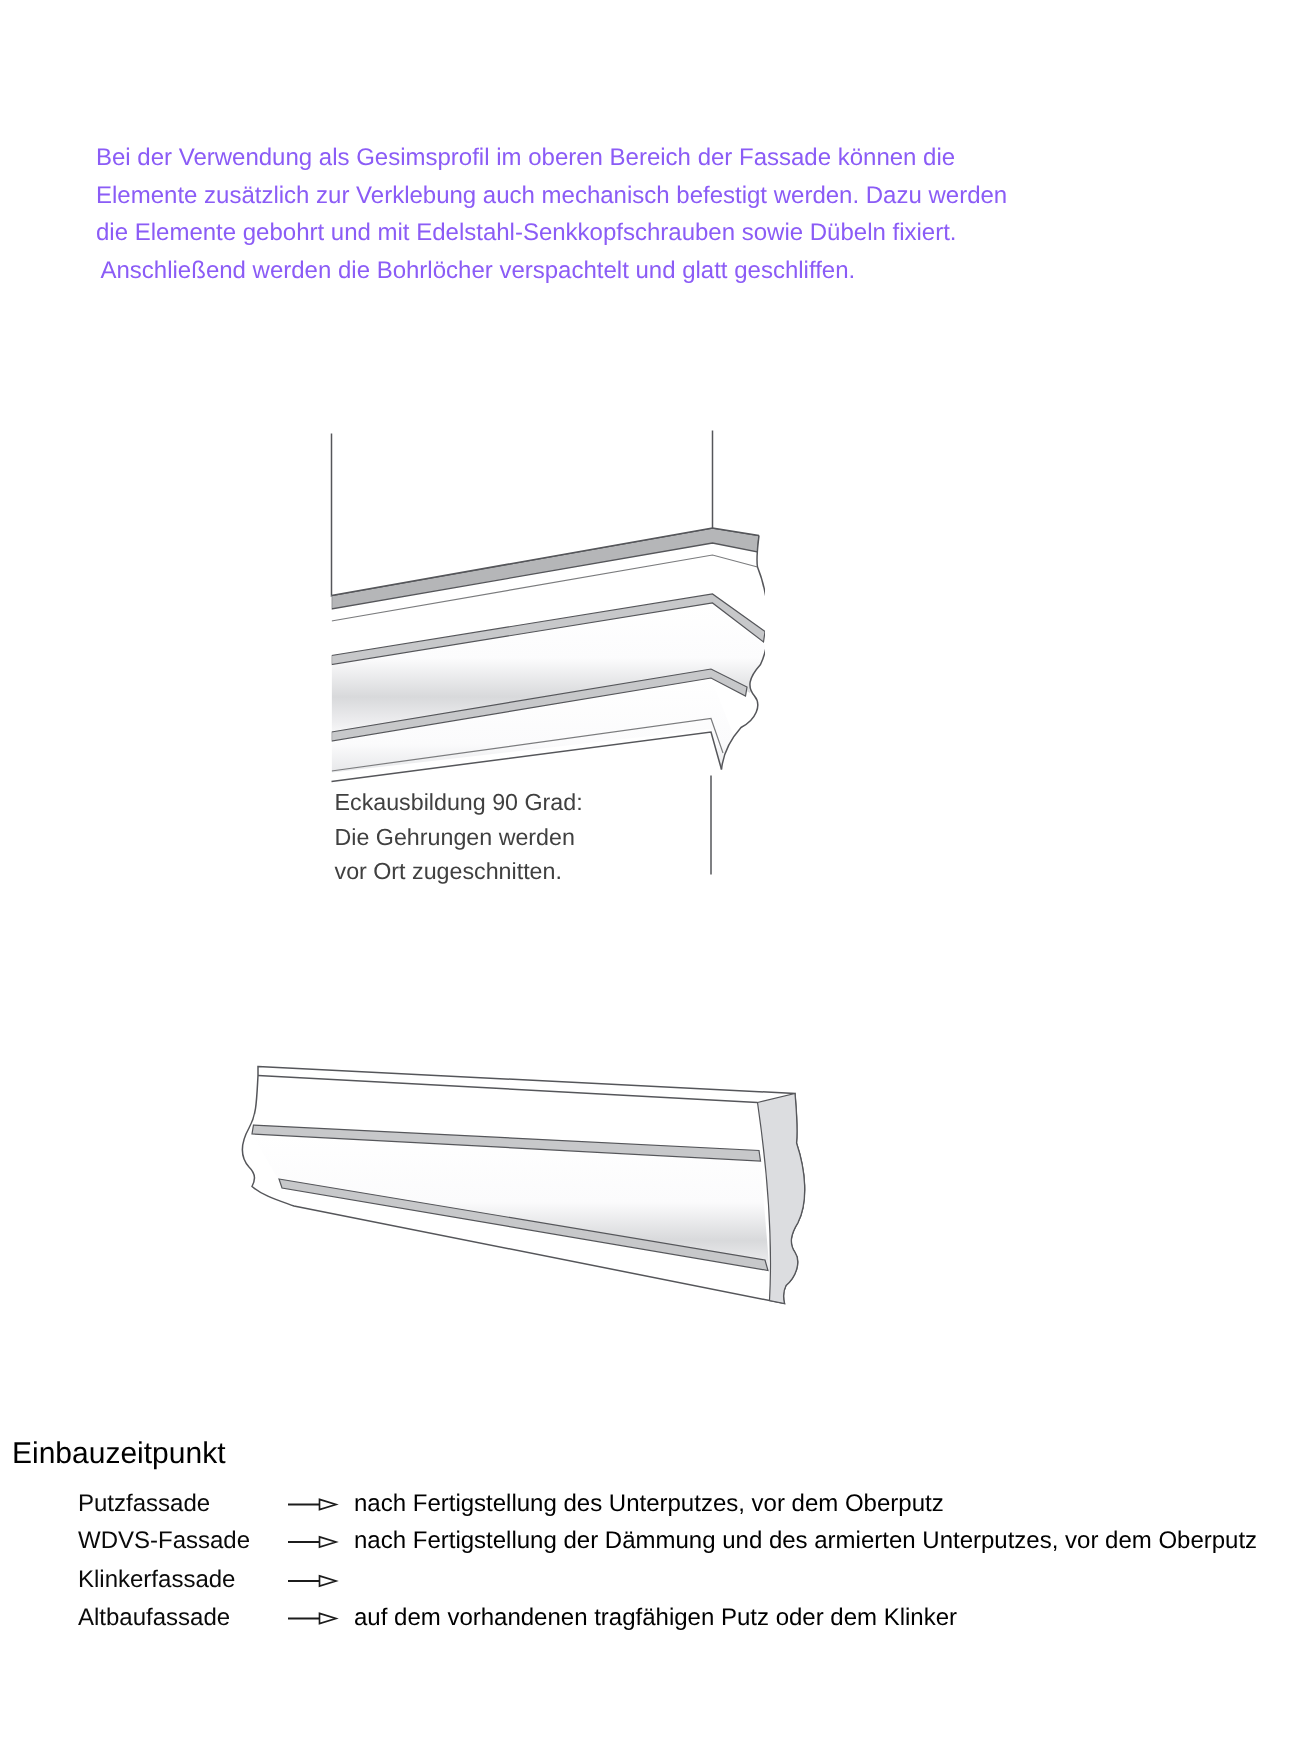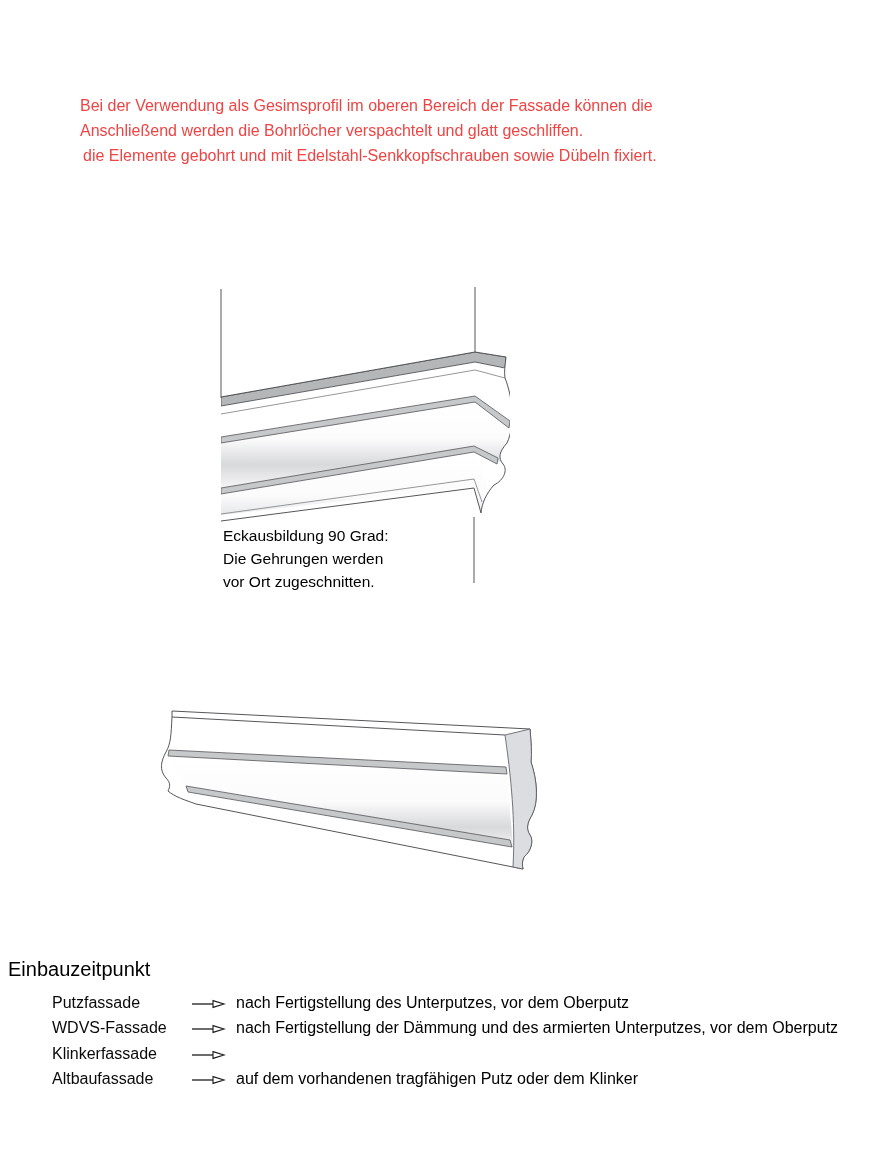--- a/index.html
+++ b/index.html
@@ -5,31 +5,31 @@
   * { margin: 0; padding: 0; box-sizing: border-box; }
   html, body { background: #ffffff; }
   body {
     position: relative;
     width: 876px; height: 1164px;
     font-family: "Liberation Sans", "DejaVu Sans", sans-serif;
     color: #000000;
     overflow: hidden;
   }
   .intro {
-    position: absolute; left: 80px; top: 93px;
-    font-size: 16px; line-height: 25px; color: #ef4444;
+    position: absolute; left: 64px; top: 93px;
+    font-size: 16px; line-height: 25px; color: #8b5cf6;
     white-space: nowrap;
   }
   .intro .pline:last-child { padding-left: 3px; }
   .fig { position: absolute; }
   #fig-corner { left: 200px; top: 270px; width: 310px; height: 320px; }
   #fig-piece  { left: 150px; top: 690px; width: 420px; height: 200px; }
   .caption {
     position: absolute; left: 223px; top: 524px;
-    font-size: 15.5px; line-height: 23px; color: #000000;
+    font-size: 15.5px; line-height: 23px; color: #404040;
     white-space: nowrap; z-index: 2;
   }
   .section-heading {
     position: absolute; left: 8px; top: 958px;
     font-size: 20px; font-weight: normal; color: #000;
   }
   .install-list {
     position: absolute; left: 8px; top: 990px; width: 866px;
   }
   .install-row {
@@ -42,22 +42,23 @@
   .arrow-cell { position: relative; top: 2px; align-self: center; }
   .row-desc b { font-weight: normal; }
   svg .ln { stroke: #55565a; stroke-width: 1; fill: none; }
   svg .thin { stroke: #7b7c7e; stroke-width: 0.8; fill: none; }
 </style>
 </head>
 <body>
 
 <div class="intro">
   <div class="pline">Bei der Verwendung als Gesimsprofil im oberen Bereich der Fassade können die</div>
+  <div class="pline">Elemente zusätzlich zur Verklebung auch mechanisch befestigt werden. Dazu werden</div>
+  <div class="pline">die Elemente gebohrt und mit Edelstahl-Senkkopfschrauben sowie Dübeln fixiert.</div>
   <div class="pline">Anschließend werden die Bohrlöcher verspachtelt und glatt geschliffen.</div>
-  <div class="pline">die Elemente gebohrt und mit Edelstahl-Senkkopfschrauben sowie Dübeln fixiert.</div>
 </div>
 
 <svg id="fig-corner" class="fig" viewBox="200 270 310 320" xmlns="http://www.w3.org/2000/svg">
   <defs>
     <linearGradient id="cyma1" x1="0" y1="0" x2="0" y2="1">
       <stop offset="0" stop-color="#ffffff"></stop>
       <stop offset="0.42" stop-color="#fcfcfd"></stop>
       <stop offset="0.72" stop-color="#d8d9db"></stop>
       <stop offset="0.9" stop-color="#ececee"></stop>
       <stop offset="1" stop-color="#f8f8f9"></stop>

